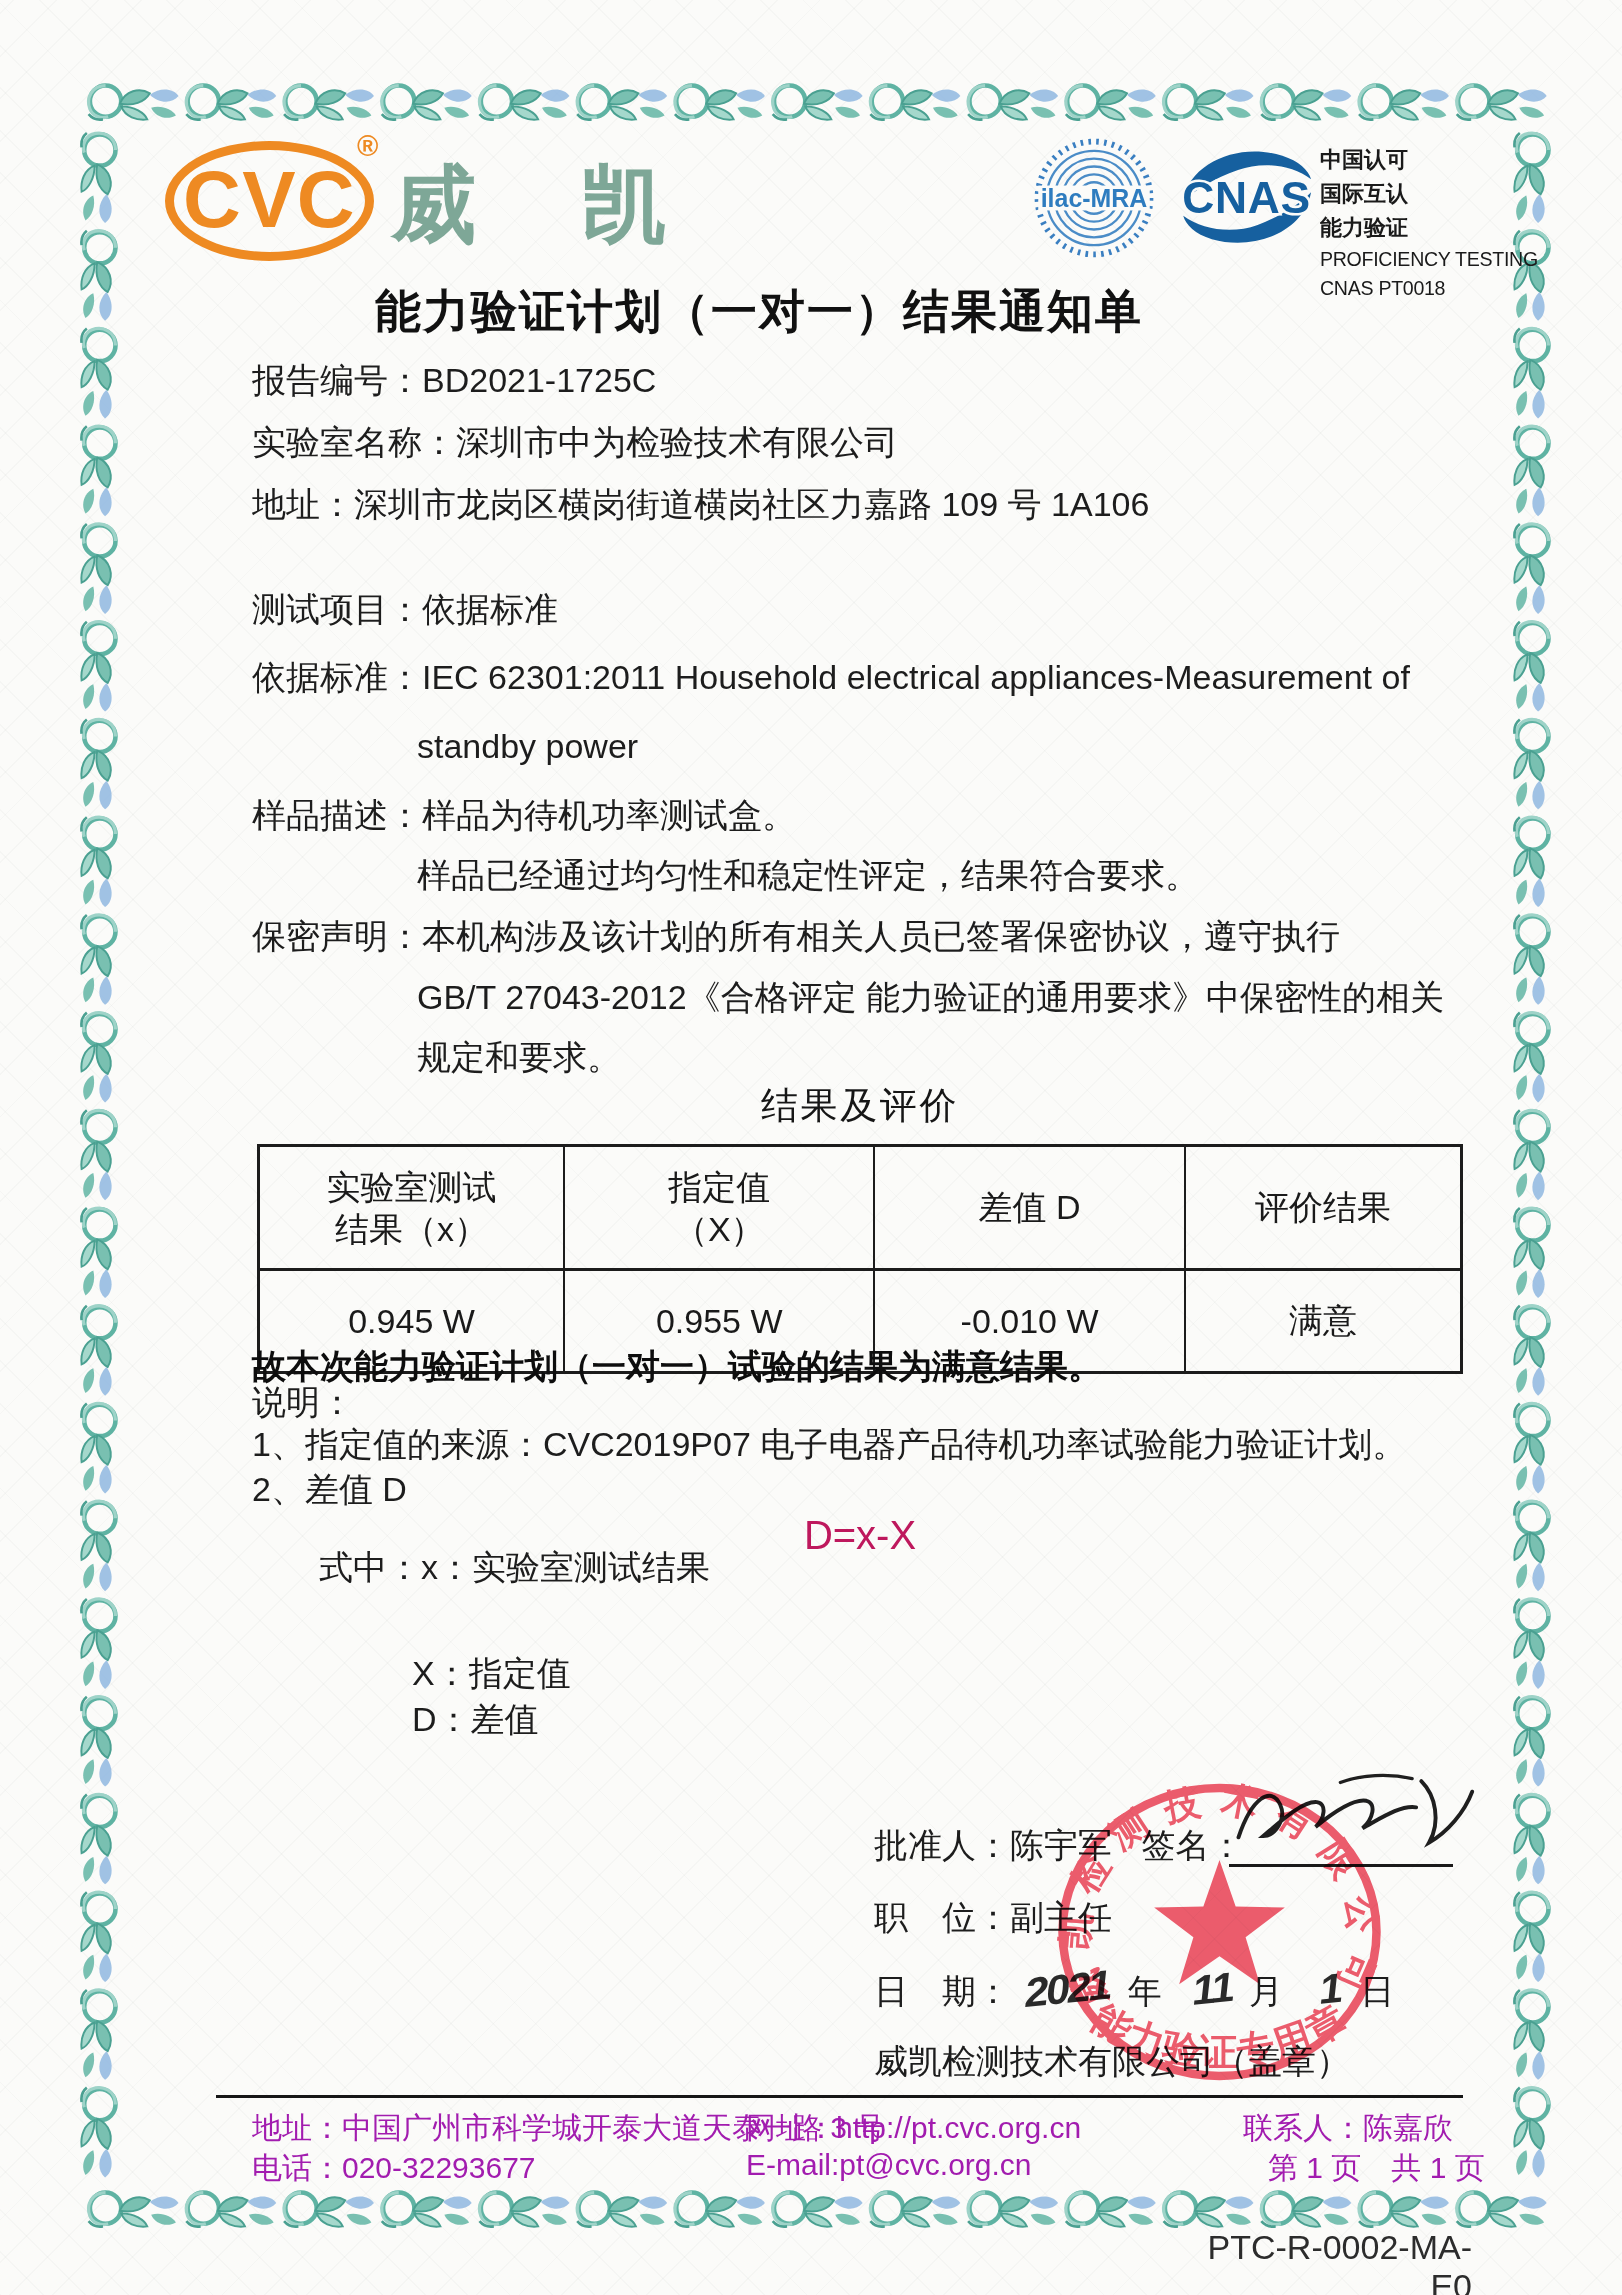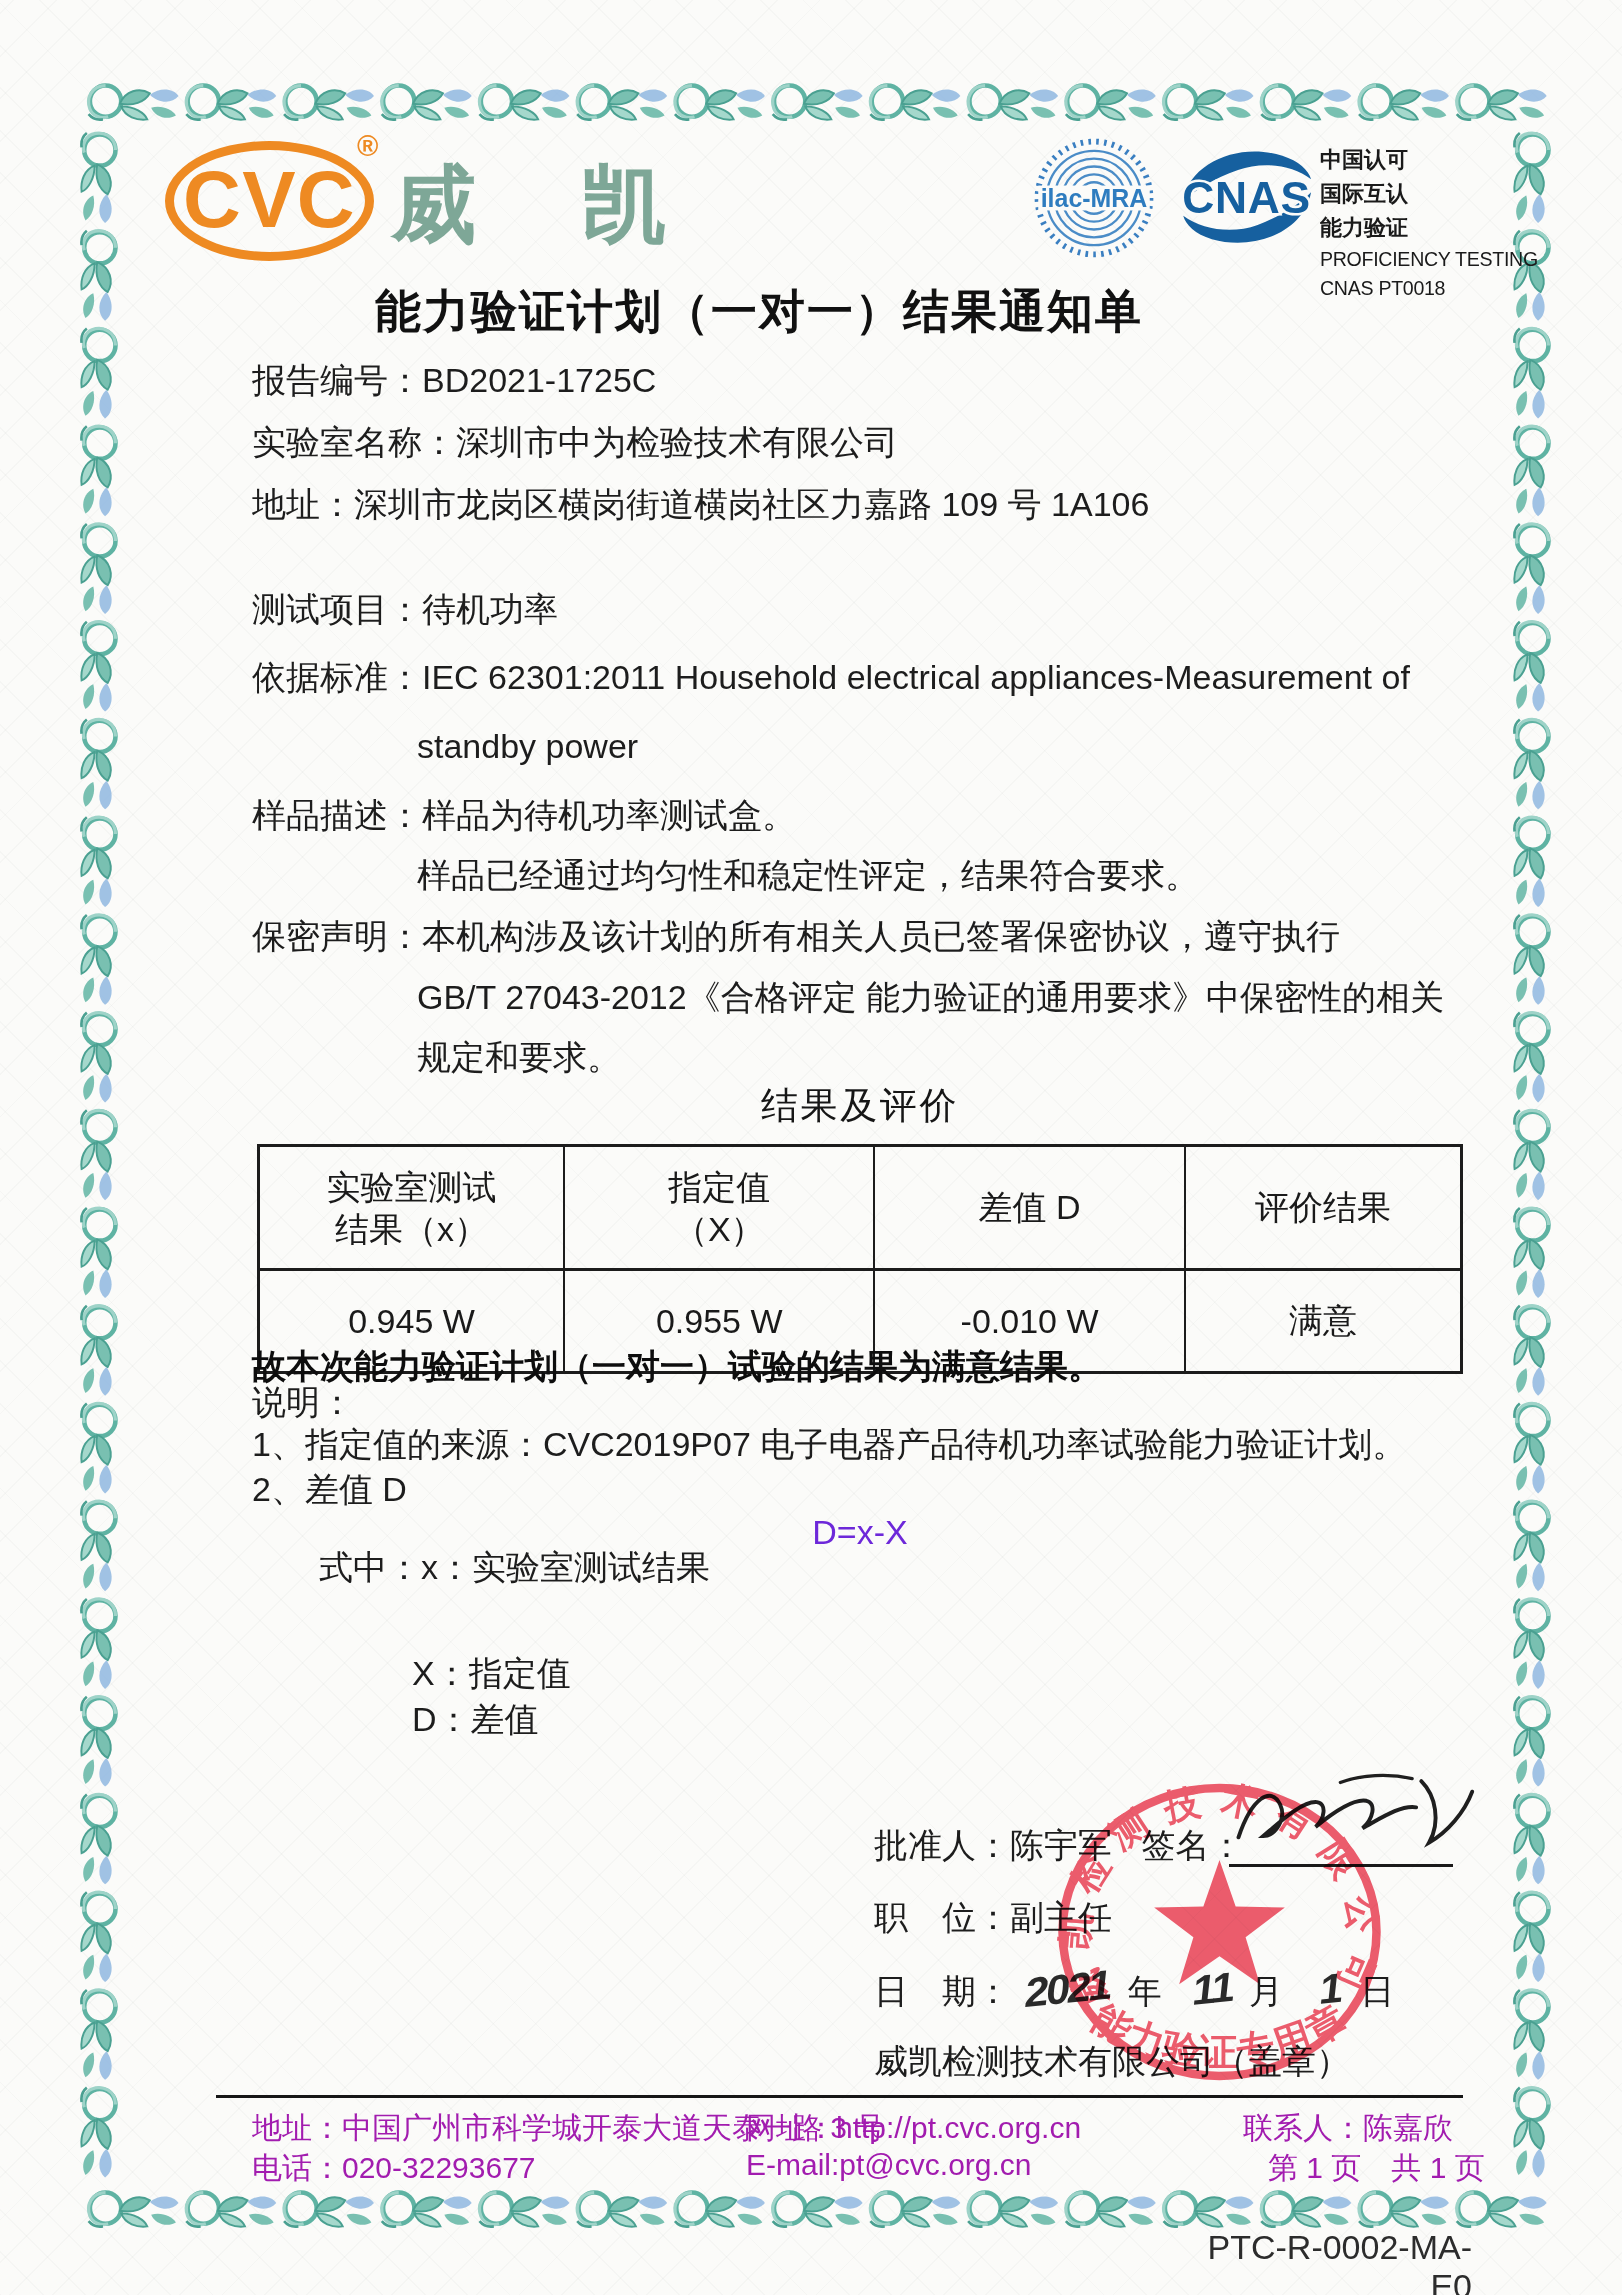--- a/index.html
+++ b/index.html
@@ -37,21 +37,21 @@
   table.results th, table.results td{
     border:2px solid #1c1c1c;text-align:center;vertical-align:middle;
     font-size:34px;font-weight:400;color:#1a1a1a;padding:0;
   }
   table.results thead tr{height:124px;}
   table.results tbody tr{height:103px;}
   table.results thead tr{border-bottom:3.3px solid #1c1c1c;}
   .hline{display:block;line-height:42px;}
   .centered-formula{
     position:absolute;left:257px;top:1513px;width:1206px;
-    text-align:center;font-size:34px;color:#6d28d9;
+    text-align:center;font-size:40px;color:#be185d;
   }
   
   .cvc-ring{
     position:absolute;left:165px;top:141px;width:209px;height:120px;
     border:9.8px solid #ee8a22;border-radius:50%;box-sizing:border-box;
     display:flex;align-items:center;justify-content:center;
   }
   .cvc-text{font-size:80px;font-weight:800;color:#ee8a22;letter-spacing:1.3px;line-height:1;margin-top:-2.6px;}
   .reg-mark{position:absolute;left:357px;top:130px;font-size:29px;color:#ee8a22;font-weight:700;}
   .cvc-brand{
@@ -216,21 +216,21 @@
   <div class="line" style="left:252px;top:357px">
     <span>报告编号：</span><span>BD2021-1725C</span>
   </div>
   <div class="line" style="left:252px;top:419px">
     <span>实验室名称：</span><span>深圳市中为检验技术有限公司</span>
   </div>
   <div class="line" style="left:252px;top:481px">
     <span>地址：</span><span>深圳市龙岗区横岗街道横岗社区力嘉路 109 号 1A106</span>
   </div>
   <div class="line" style="left:252px;top:586px">
-    <span>测试项目：</span><span>待机功率</span>
+    <span>测试项目：</span><span>依据标准</span>
   </div>
   <div class="line" style="left:252px;top:654px">
     <span>依据标准：</span><span>IEC 62301:2011 Household electrical appliances-Measurement of</span>
   </div>
   <div class="line" style="left:417px;top:723px">standby power</div>
   <div class="line" style="left:252px;top:792px">
     <span>样品描述：</span><span>样品为待机功率测试盒。</span>
   </div>
   <div class="line" style="left:417px;top:852px">样品已经通过均匀性和稳定性评定，结果符合要求。</div>
   <div class="line" style="left:252px;top:913px">

